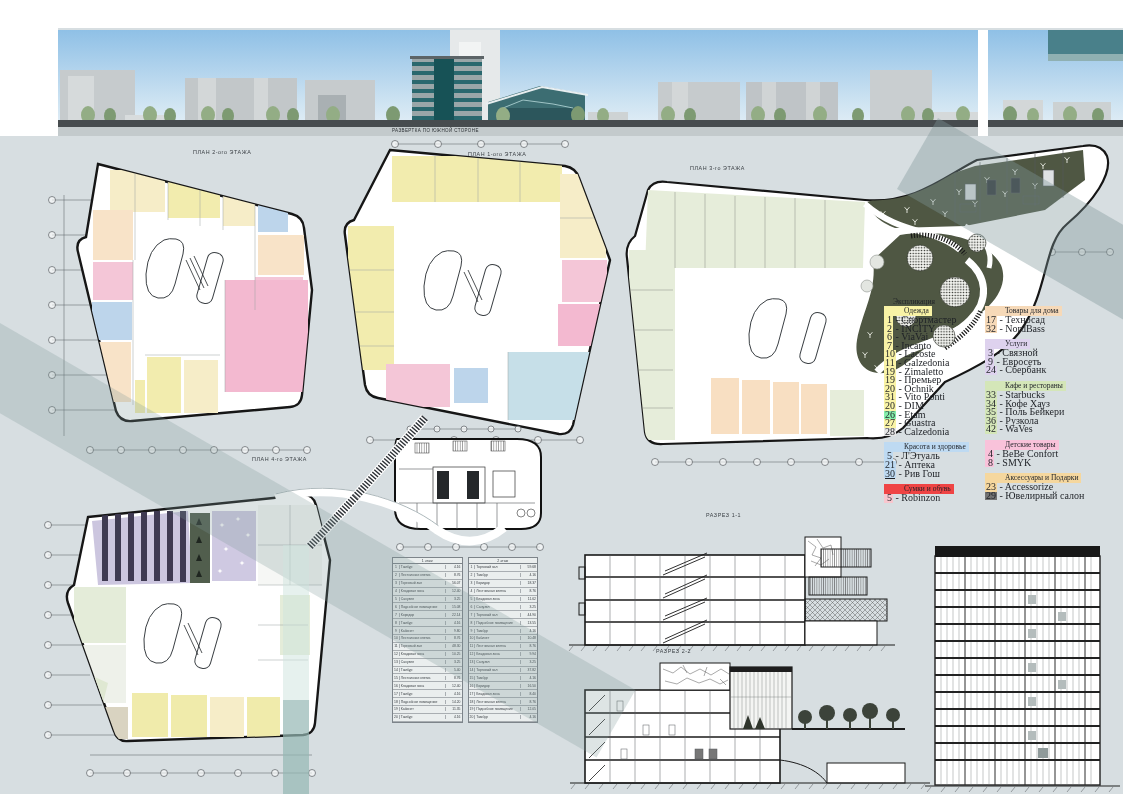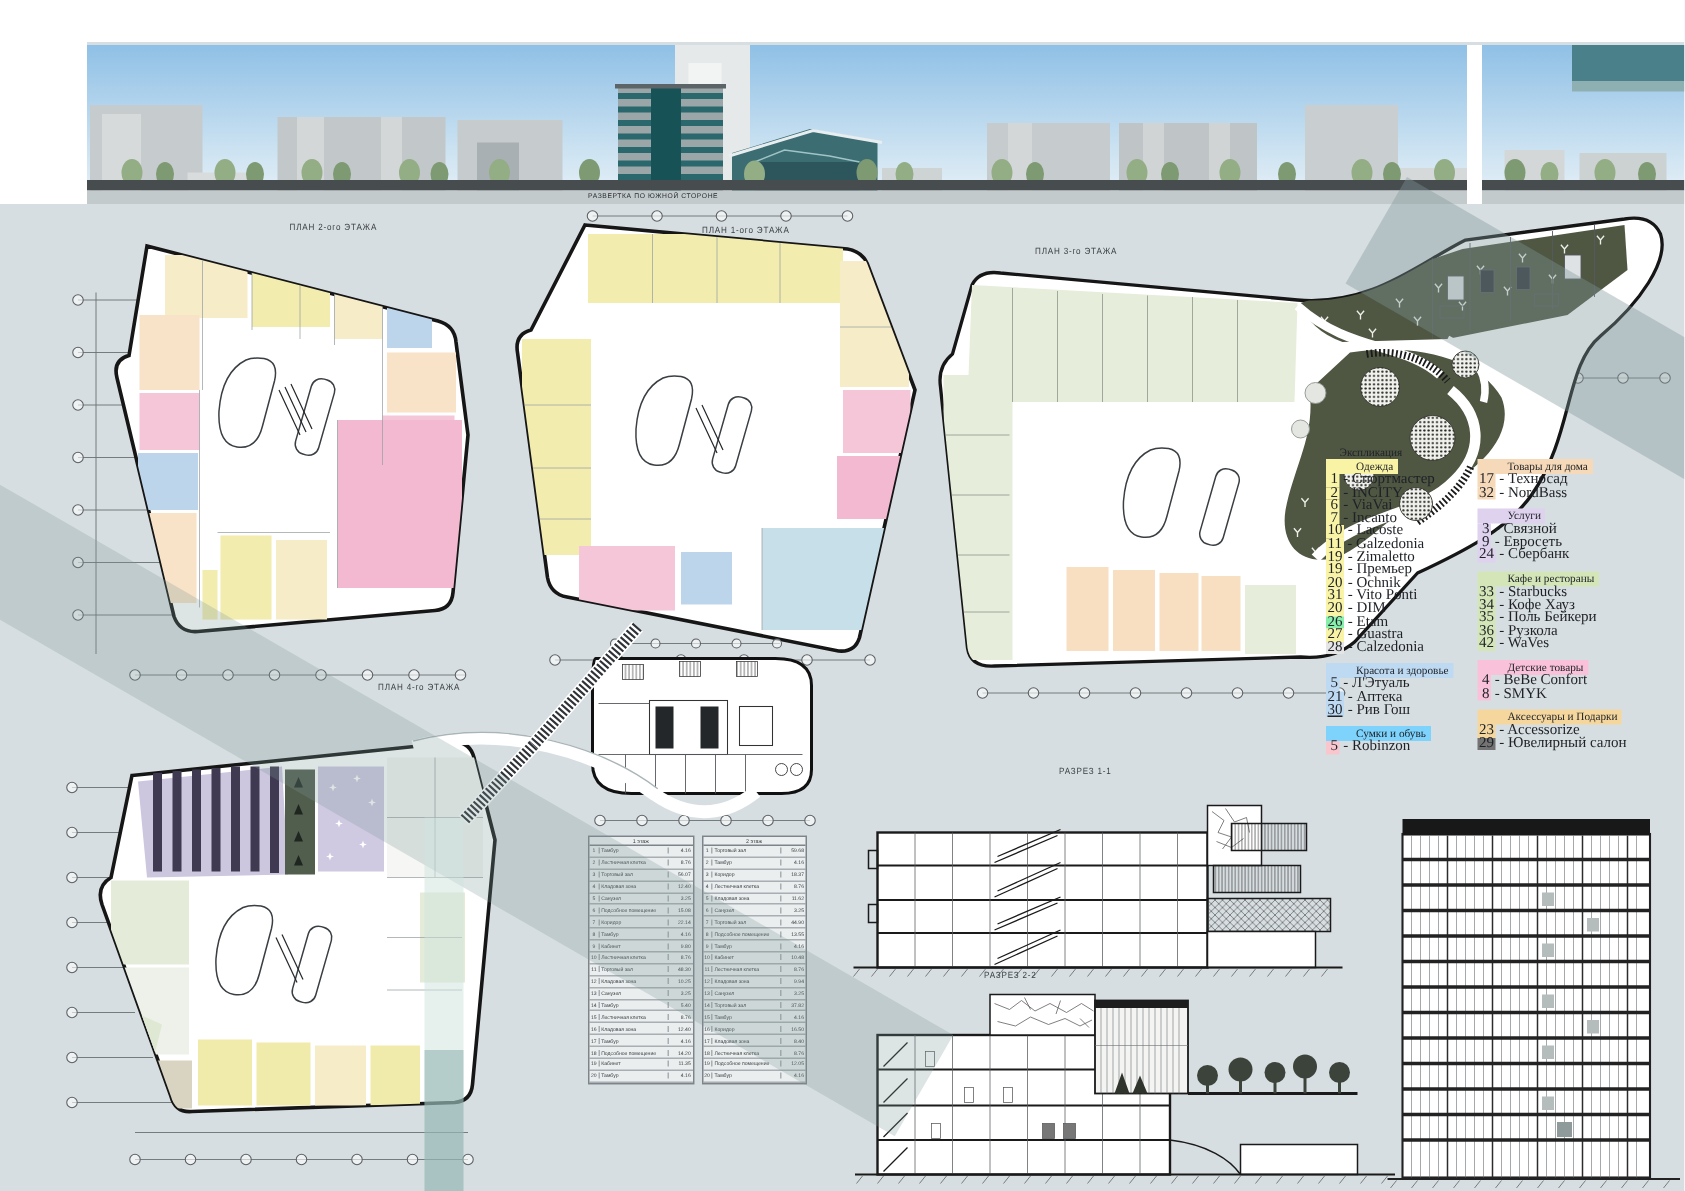--- a/index.html
+++ b/index.html
@@ -825,21 +825,21 @@
             <div class="lg-item"><span class="lg-num" style="background: rgb(249, 243, 166);">27</span><span> - Guastra</span></div>
             <div class="lg-item"><span class="lg-num" style="background: #e5e5e5;">28</span><span> - Calzedonia</span></div>
           </div>
           <div class="lg-group">
             <div class="lg-head" style="background: rgb(190, 218, 242);">Красота и здоровье</div>
             <div class="lg-item"><span class="lg-num" style="background: rgb(190, 218, 242);">5</span><span> - Л'Этуаль</span></div>
             <div class="lg-item"><span class="lg-num" style="background: rgb(190, 218, 242);">21</span><span> - Аптека</span></div>
             <div class="lg-item"><span class="lg-num" style="background: rgb(190, 218, 242); text-decoration: underline;">30</span><span> - Рив Гош</span></div>
           </div>
           <div class="lg-group">
-            <div class="lg-head" style="background: #7dd3fc;">Сумки и обувь</div>
+            <div class="lg-head" style="background: #ef4444;">Сумки и обувь</div>
             <div class="lg-item"><span class="lg-num" style="background: rgb(249, 198, 206);">5</span><span> - Robinzon</span></div>
           </div>
         </div>
         <div class="lg-col">
           <div class="lg-group">
             <div class="lg-head" style="background: rgb(246, 217, 184);">Товары для дома</div>
             <div class="lg-item"><span class="lg-num" style="background: rgb(246, 217, 184);">17</span><span> - Техносад</span></div>
             <div class="lg-item"><span class="lg-num" style="background: rgb(246, 217, 184);">32</span><span> - NordBass</span></div>
           </div>
           <div class="lg-group">

